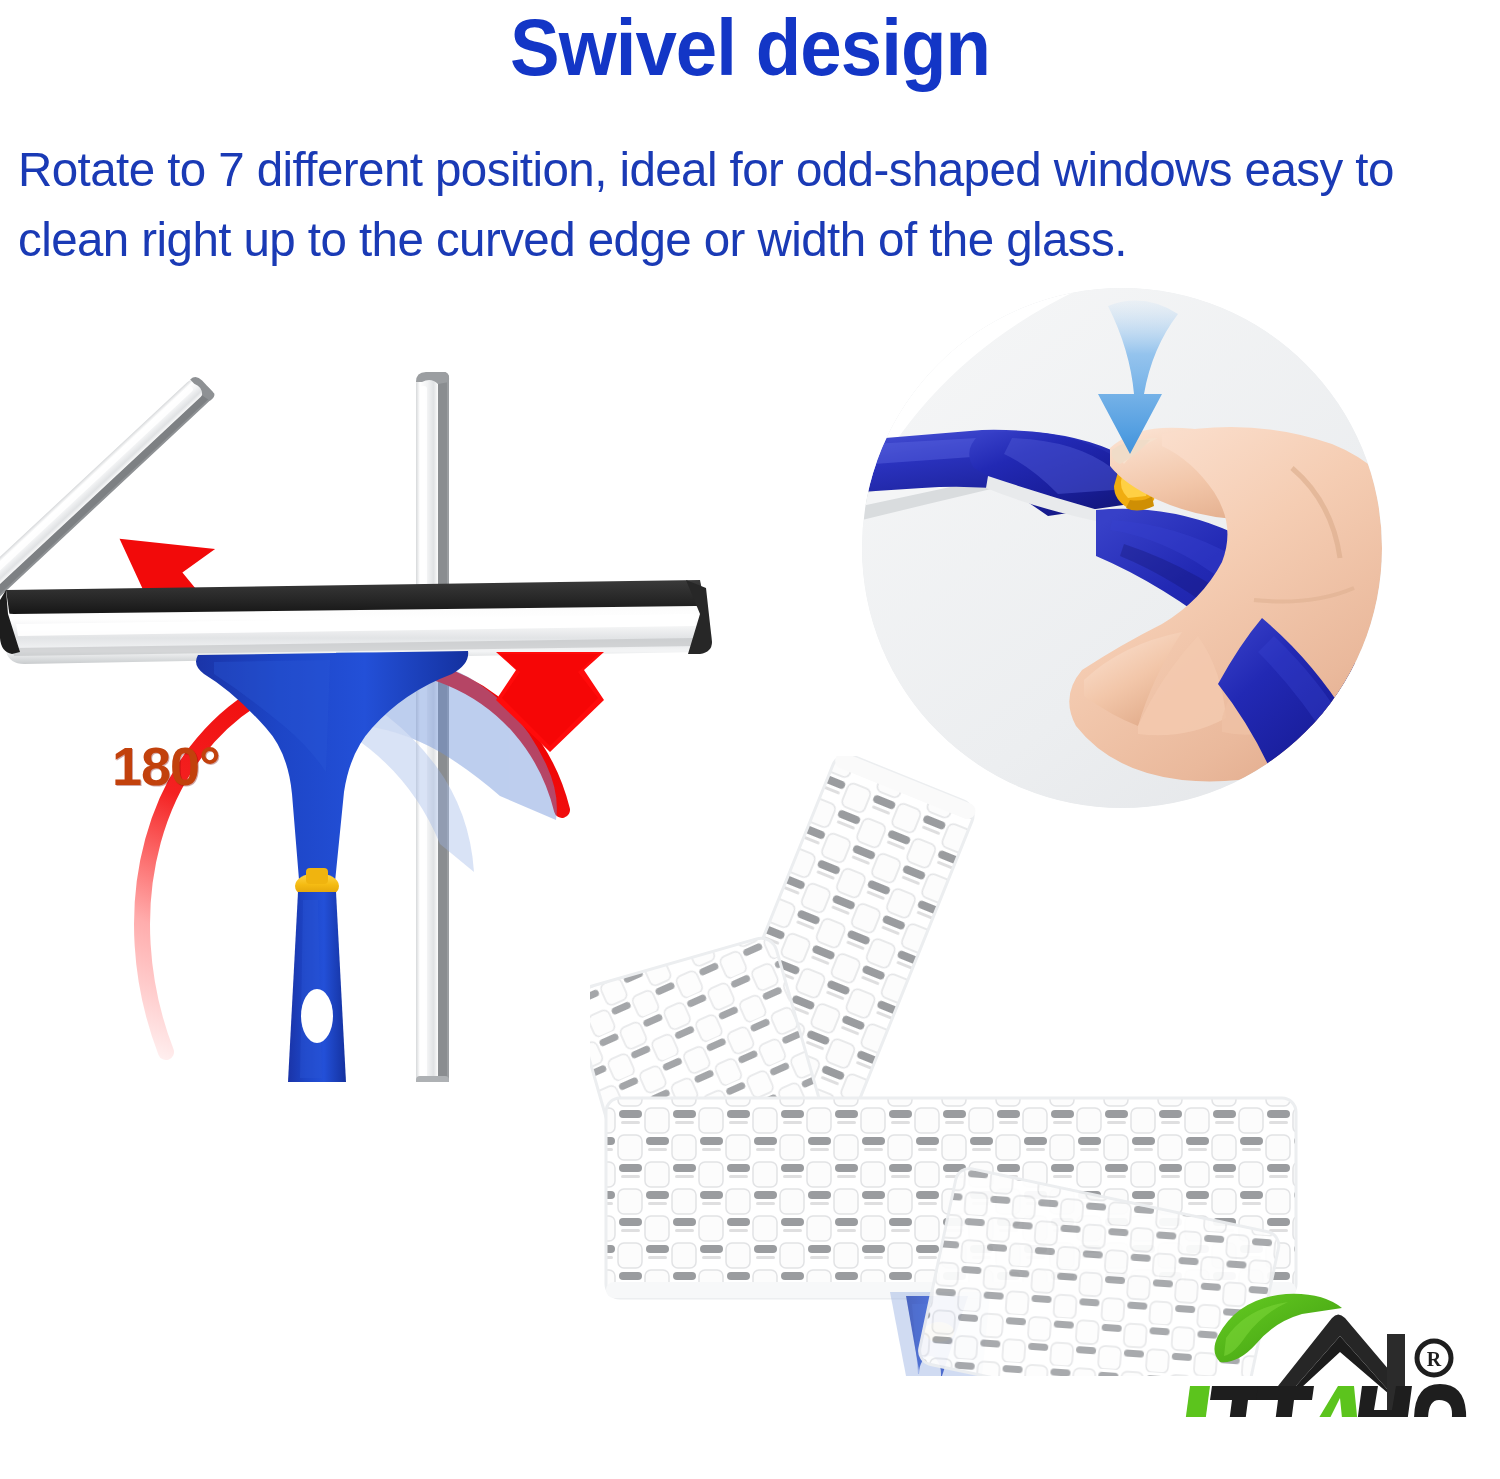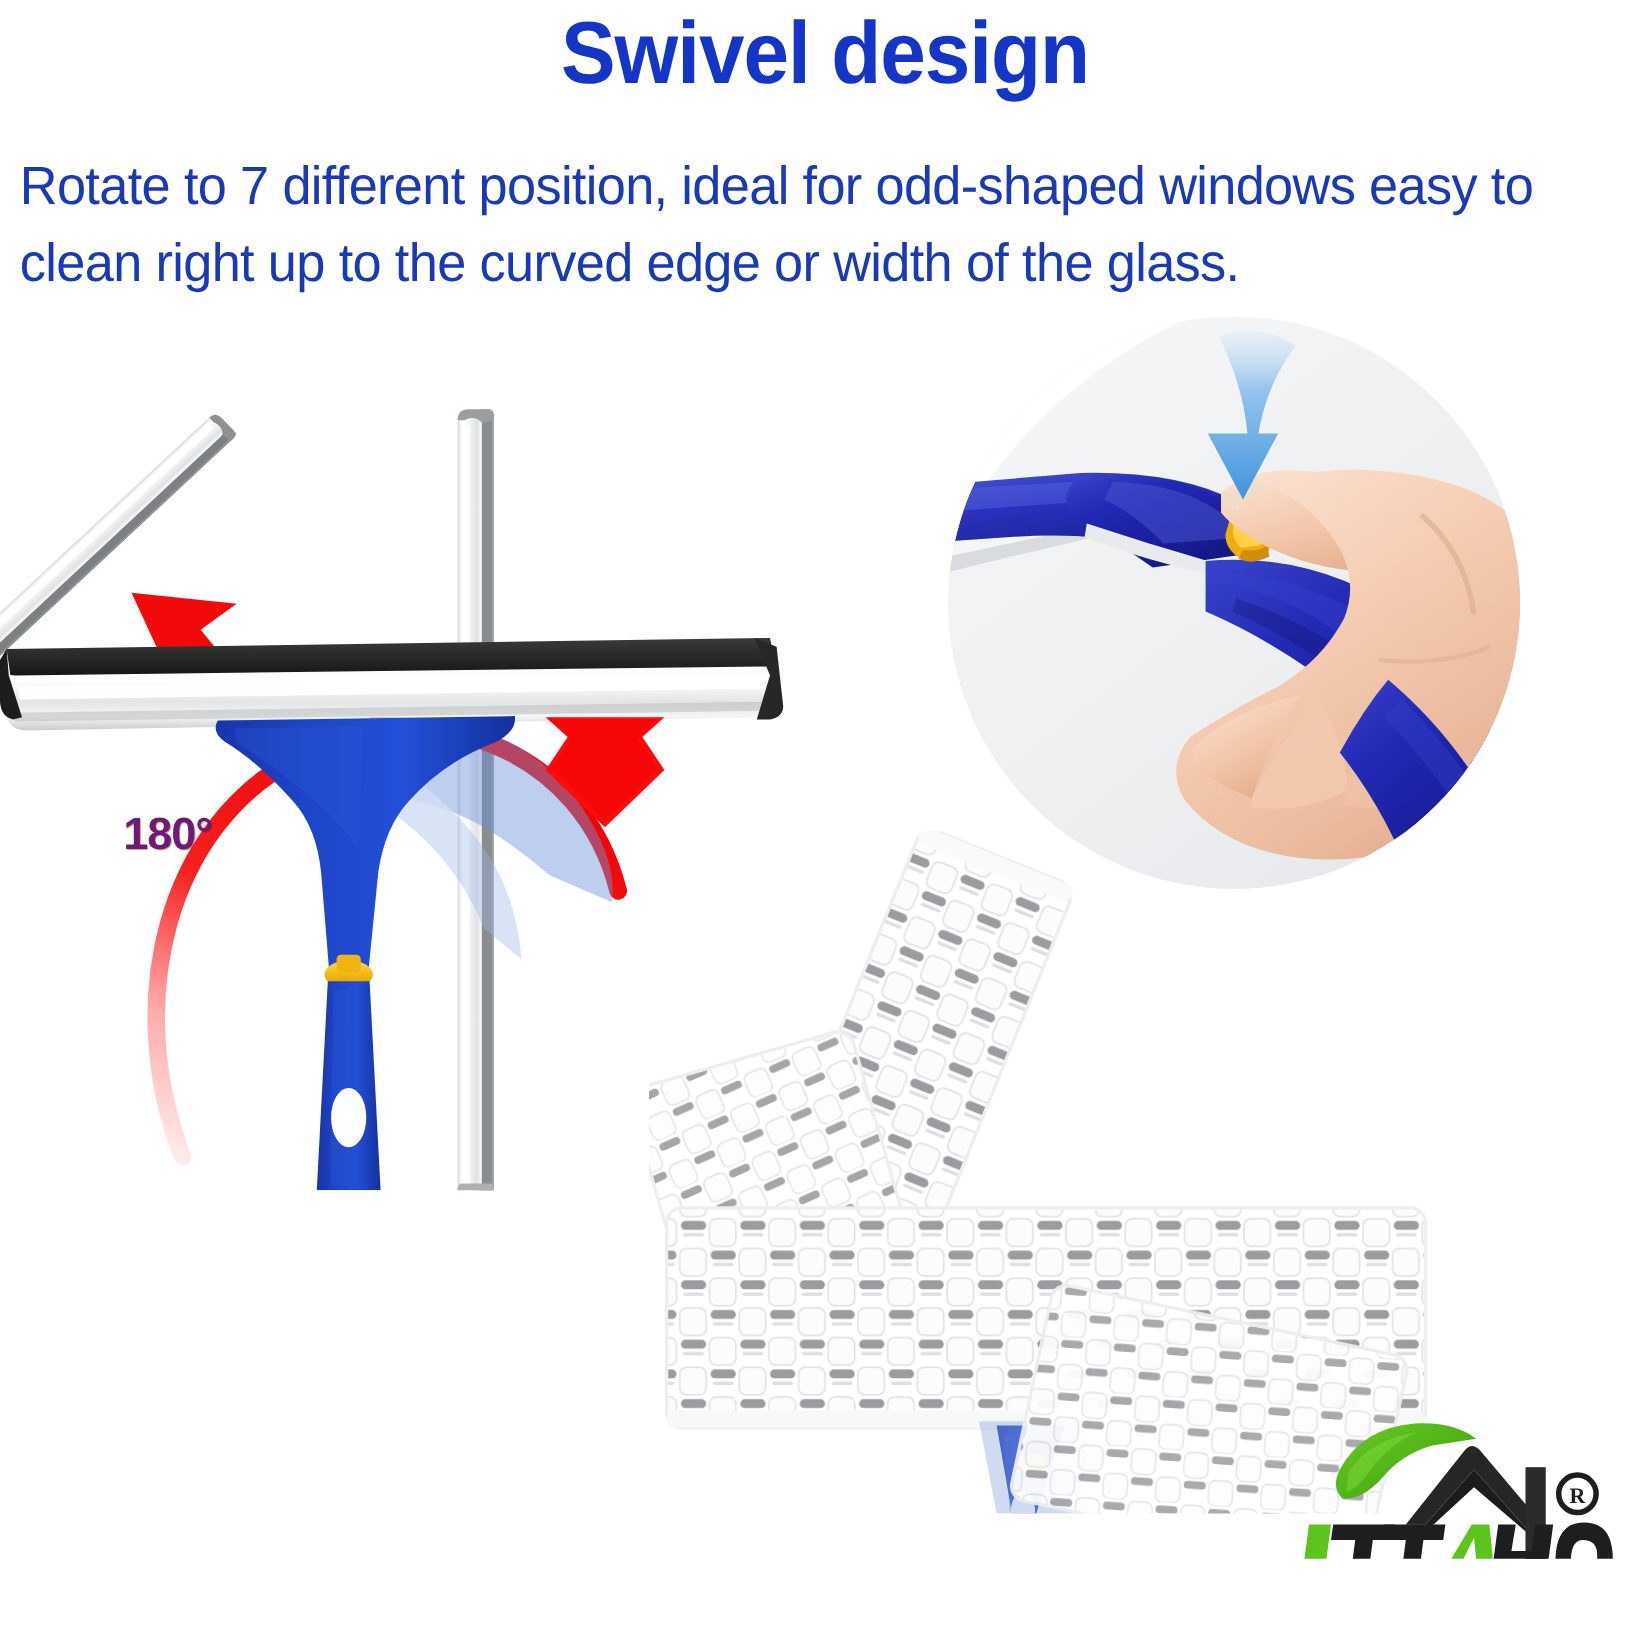--- a/index.html
+++ b/index.html
@@ -23,21 +23,21 @@
     color:#1a3ab5;
     letter-spacing:-0.6px;
     transform:scaleX(0.97);transform-origin:0 0;
   }
 
   
   .diagram{position:absolute;left:0px;top:352px;width:740px;height:730px;}
 
   .label180{
     position:absolute;left:112px;top:735px;
-    font-size:41px;font-weight:bold;color:#701a75;
+    font-size:54px;font-weight:bold;color:#c2410c;
     letter-spacing:-1px;
     text-shadow:1px 1px 0 rgba(120,0,0,.35);
   }
 
   
   .inset{
     position:absolute;left:862px;top:288px;width:520px;height:520px;
     border-radius:50%;
     background:radial-gradient(circle at 42% 36%, #f3f4f6 0%, #eceef0 55%, #e6e8ea 100%);
     overflow:hidden;

